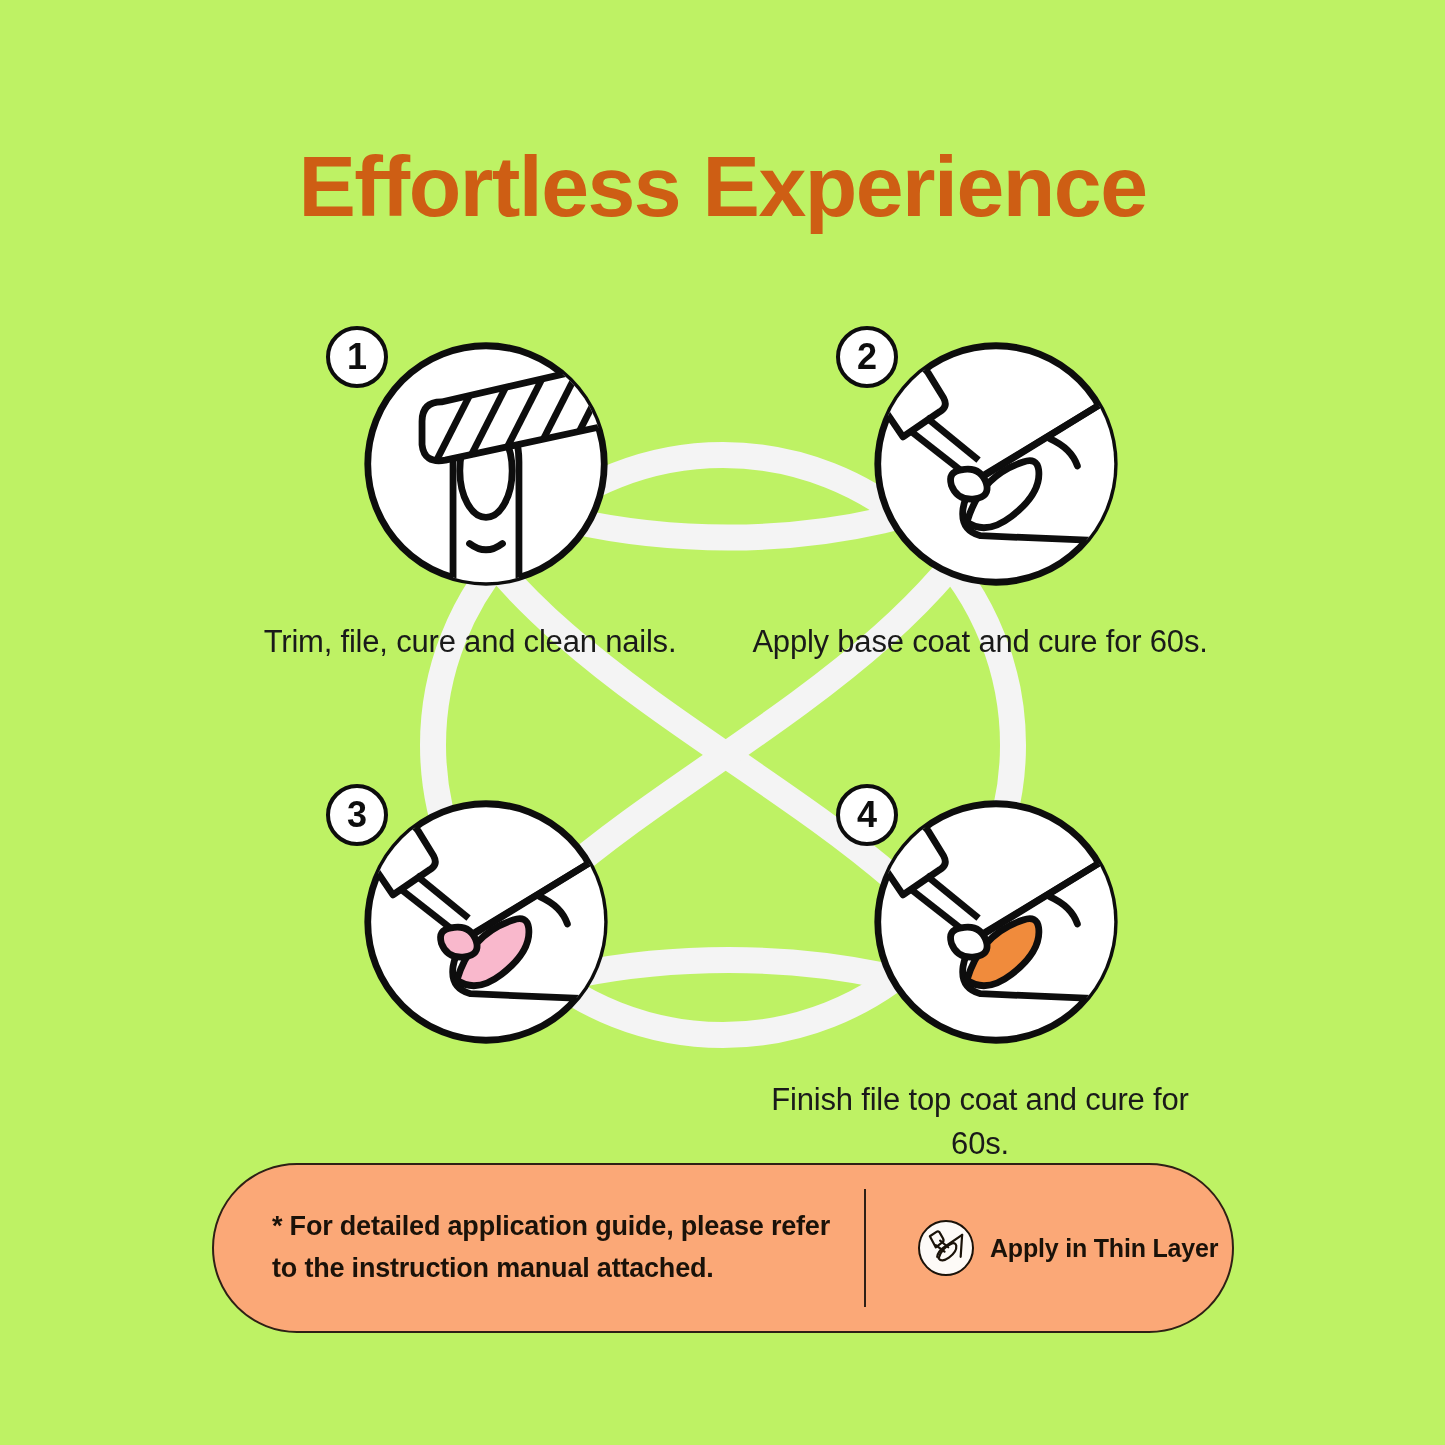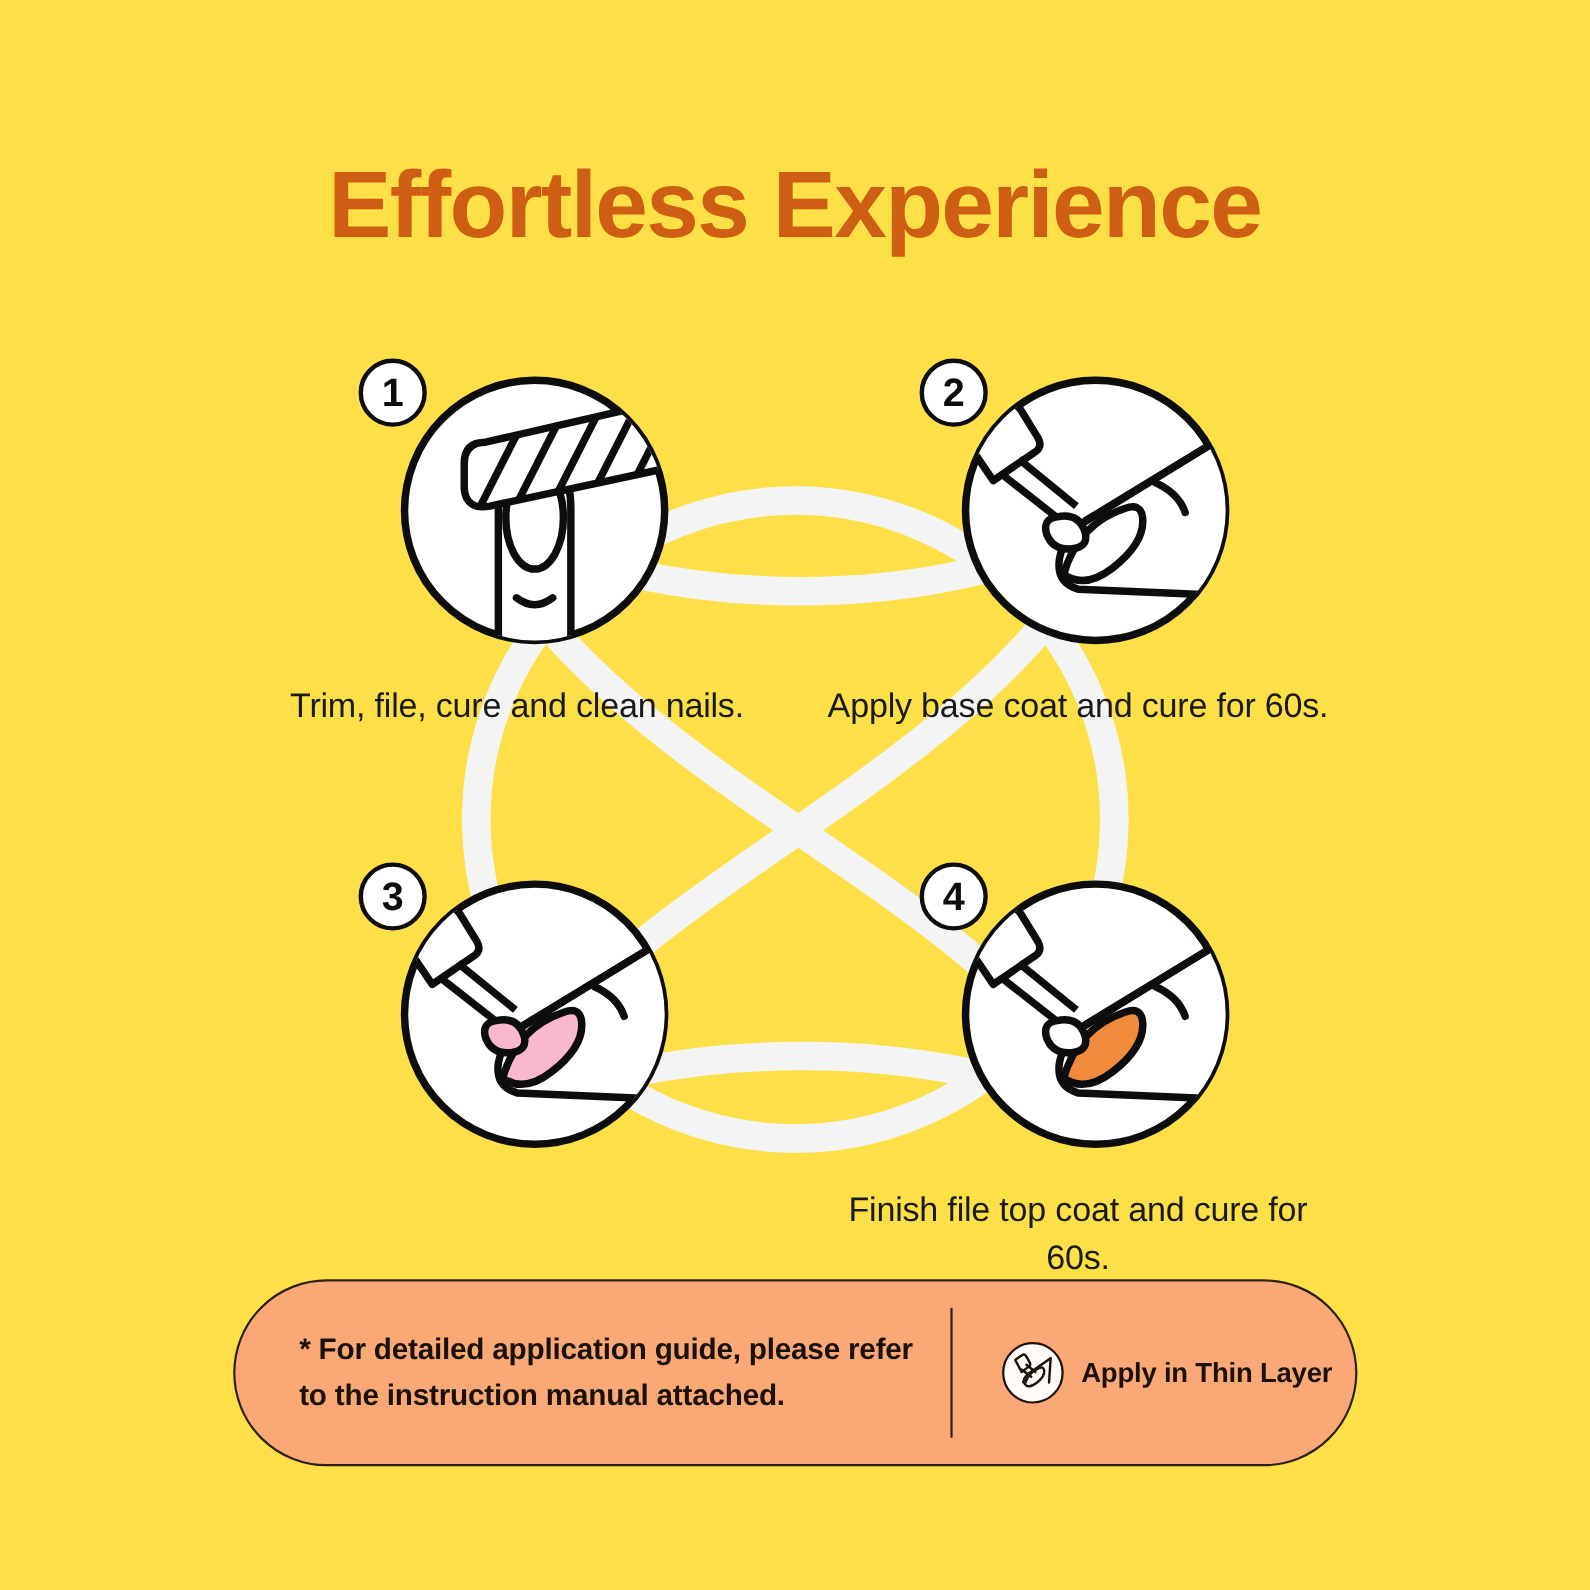--- a/index.html
+++ b/index.html
@@ -11,21 +11,21 @@
     height: 1445px;
     background: #ffffff;
     font-family: "Liberation Sans", sans-serif;
     overflow: hidden;
   }
 
   #page {
     position: relative;
     width: 1445px;
     height: 1445px;
-    background: #fde047;
+    background: #bef264;
     overflow: hidden;
   }
 
   
   .watermark {
     position: absolute;
     left: 0; top: 0;
     width: 1445px;
     height: 1445px;
     pointer-events: none;
@@ -135,23 +135,23 @@
     letter-spacing: -0.2px;
   }
   .banner-divider {
     width: 2px;
     height: 118px;
     background: #2e2015;
     margin-left: 10px;
   }
   .banner-features {
     flex: 1;
-    padding-left: 24px;
-    display: flex;
-    flex-direction: row;
+    padding-left: 52px;
+    display: flex;
+    flex-direction: column;
     justify-content: center;
     gap: 18px;
     text-align: right;
   }
   .feature {
     display: flex;
     align-items: center;
     gap: 16px;
   }
   .feature-icon {

